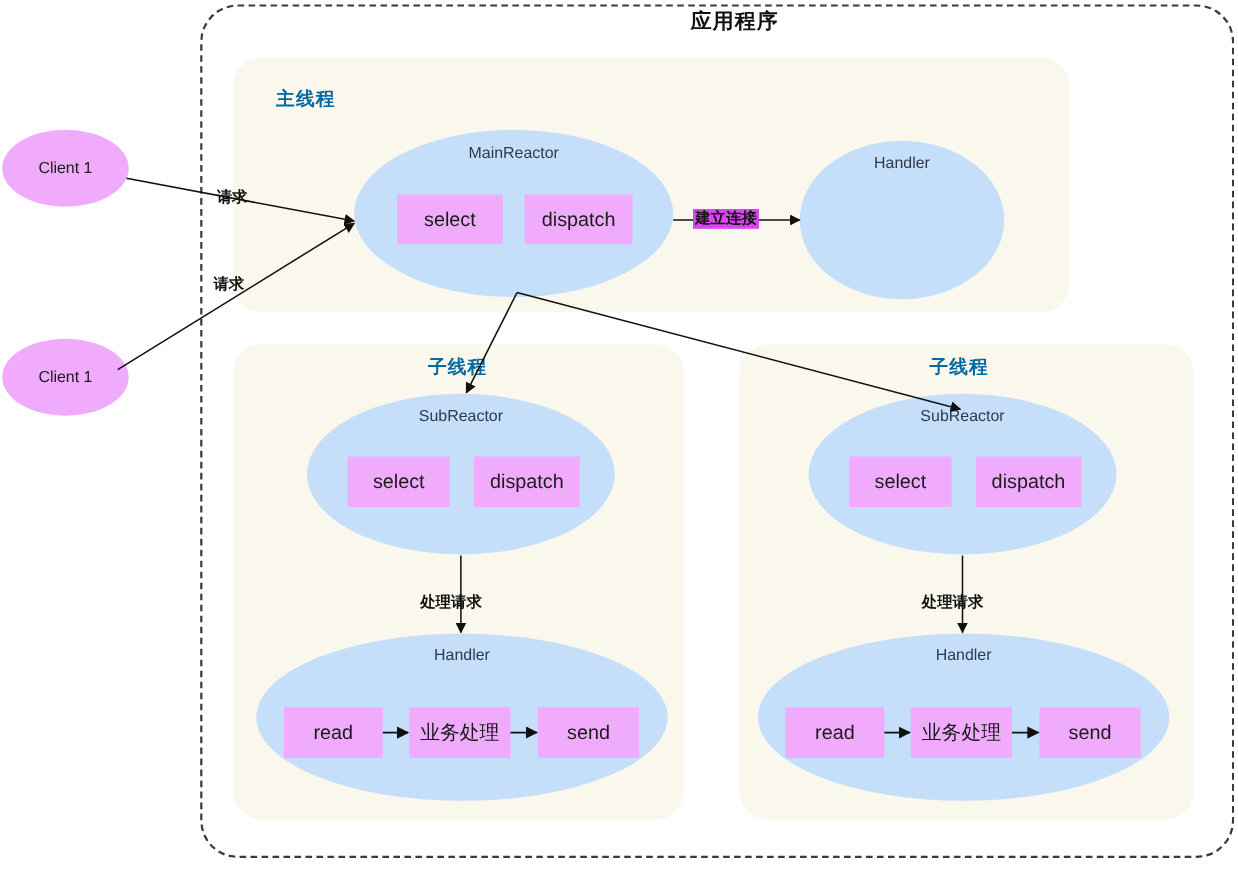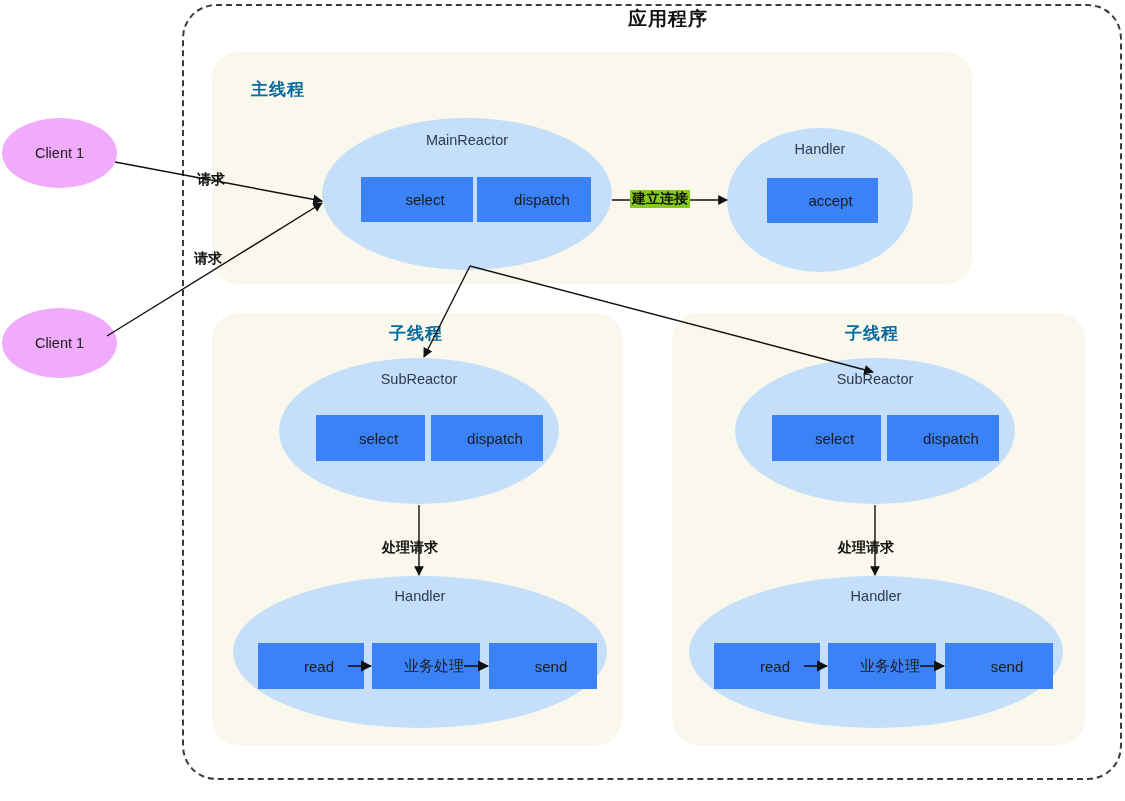--- a/index.html
+++ b/index.html
@@ -40,23 +40,23 @@
     position:absolute;width:100%;text-align:center;
     font-size:14.5px;color:#2f3a4a;white-space:nowrap;
   }
   .pink-label{
     position:absolute;width:100%;top:50%;transform:translateY(-50%);
     text-align:center;font-size:14.5px;color:#1b1b1b;
   }
 
   
   .obox{
-    position:absolute;background:#3b82f6;
+    position:absolute;background:#f0abfc;
     display:flex;align-items:center;justify-content:center;
-    font-size:15px;color:#1b1b1b;white-space:nowrap;padding-left:16px;
+    font-size:18px;color:#1b1b1b;white-space:nowrap;
   }
 
   
   .edge-label{
     position:absolute;font-size:14px;color:#111;white-space:nowrap;
     font-weight:bold;
   }
   .edge-label.cn{font-weight:bold;}
 
   svg.wires{position:absolute;left:0;top:0;width:1125px;height:801px;
@@ -75,21 +75,20 @@
 
   <div class="ellipse blue" style="left:322px;top:118px;width:290px;height:152px;">
     <div class="ellipse-label" style="top:14px;">MainReactor</div>
   </div>
   <div class="obox" style="left:361px;top:177px;width:96px;height:45px;">select</div>
   <div class="obox" style="left:477px;top:177px;width:98px;height:45px;">dispatch</div>
 
   <div class="ellipse blue" style="left:727px;top:128px;width:186px;height:144px;">
     <div class="ellipse-label" style="top:13px;">Handler</div>
   </div>
-  <div class="obox" style="left:767px;top:178px;width:95px;height:45px;">accept</div>
 
   <div class="panel" style="left:212px;top:313px;width:410px;height:432px;"></div>
   <div class="panel-title" style="left:389px;top:322px;">子线程</div>
 
   <div class="ellipse blue" style="left:279px;top:358px;width:280px;height:146px;">
     <div class="ellipse-label" style="top:13px;">SubReactor</div>
   </div>
   <div class="obox" style="left:316px;top:415px;width:93px;height:46px;">select</div>
   <div class="obox" style="left:431px;top:415px;width:96px;height:46px;">dispatch</div>
 
@@ -150,14 +149,14 @@
 
     <path d="M 348 666 L 371 666" stroke="#111" stroke-width="1.6" fill="none" marker-end="url(#arw)"></path>
     <path d="M 464 666 L 488 666" stroke="#111" stroke-width="1.6" fill="none" marker-end="url(#arw)"></path>
 
     <path d="M 804 666 L 827 666" stroke="#111" stroke-width="1.6" fill="none" marker-end="url(#arw)"></path>
     <path d="M 920 666 L 944 666" stroke="#111" stroke-width="1.6" fill="none" marker-end="url(#arw)"></path>
   </svg>
 
   <div class="edge-label cn" style="left:197px;top:171px;">请求</div>
   <div class="edge-label cn" style="left:194px;top:250px;">请求</div>
-  <div class="edge-label cn" style="left:630px;top:190px;background:#84cc16;padding:0 2px;">建立连接</div>
+  <div class="edge-label cn" style="left:630px;top:190px;background:#d946ef;padding:0 2px;">建立连接</div>
 </div>
 
 </body></html>

